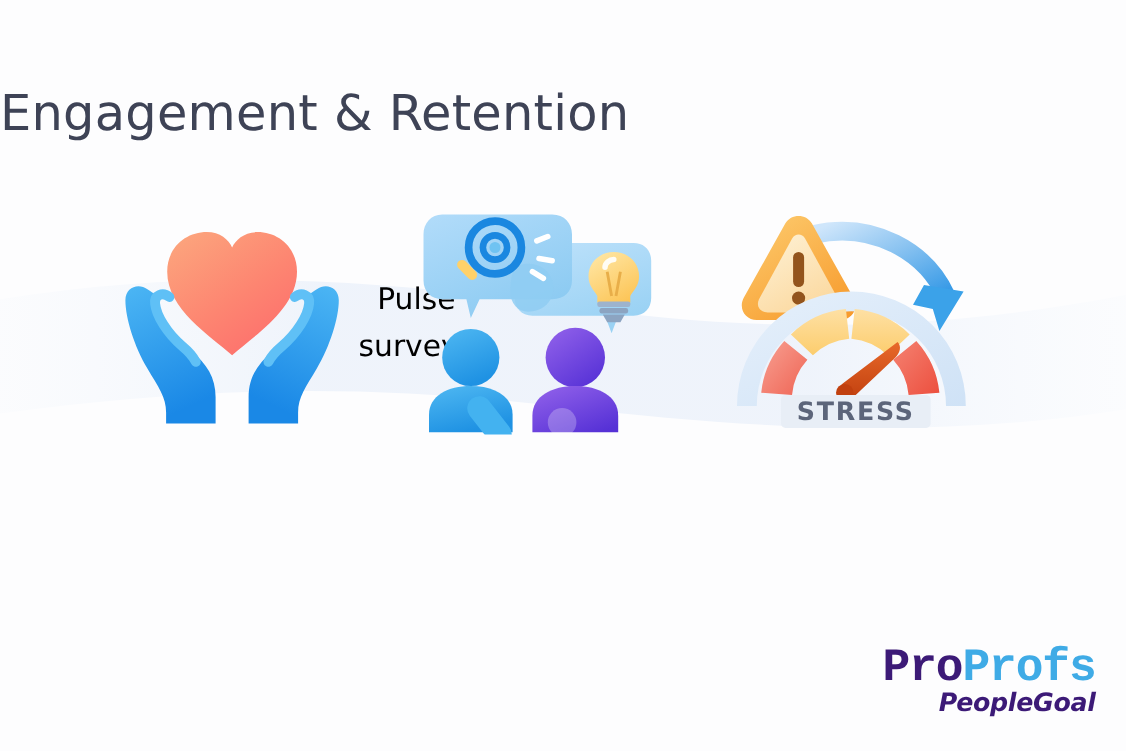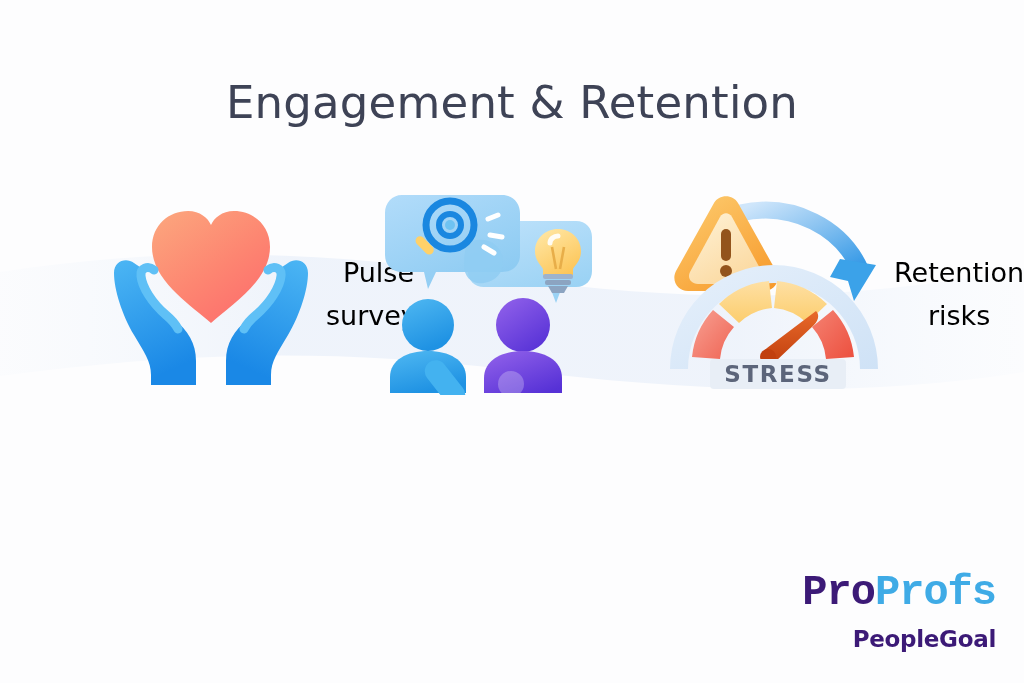--- a/index.html
+++ b/index.html
@@ -27,21 +27,20 @@
     height: 683px;
     pointer-events: none;
   }
 
   
   .title {
     position: absolute;
     left: 0;
     top: 76px;
     width: 1024px;
-    text-align: center;
     font-size: 45px;
     font-weight: 400;
     letter-spacing: 0.2px;
     color: #3e4356;
     font-family: "DejaVu Sans", sans-serif;
   }
 
   
   .columns {
     position: absolute;
@@ -87,26 +86,27 @@
   }
   .logo-main {
     font-family: Liberation Mono, monospace;
     font-size: 42px;
     font-weight: 700;
     letter-spacing: -1px;
   }
   .logo-pro { color: #3c1a77; }
   .logo-profs { color: #3fabe6; }
   .logo-sub {
-    margin-top: 14px;
+    margin-top: 0;
     font-family: "DejaVu Sans", sans-serif;
     font-size: 23px;
     font-weight: 700;
     color: #3c1a77;
     letter-spacing: -0.3px;
+    font-style: italic;
   }
 </style>
 </head>
 <body>
 
 <div id="slide" style="background: rgb(253, 253, 254);">
 
   <svg class="bg-wave" viewBox="0 0 1024 683" xmlns="http://www.w3.org/2000/svg">
     <defs>
       <linearGradient id="waveGrad" x1="0" y1="0" x2="1" y2="0">
@@ -315,22 +315,20 @@
 
           <path d="M152,126 C156,130 154,136 150,140
                    L112,176 C108,180 101,179 99,175
                    C97,171 99,166 103,163 Z" fill="url(#needleG)"></path>
           <circle cx="104" cy="172" r="8" fill="#c1400f"></circle>
 
           <rect x="46" y="174" width="136" height="30" rx="4" fill="#e8eef6"></rect>
           <text x="114" y="197" text-anchor="middle" font-family="DejaVu Sans, sans-serif" font-size="23" font-weight="700" letter-spacing="1.6" fill="#5c657a">STRESS</text>
         </svg>
       </div>
-      <div class="caption">Retention
-risks</div>
     </div>
 
   </div>
 
   <div class="logo">
     <div class="logo-main"><span class="logo-pro">Pro</span><span class="logo-profs">Profs</span></div>
     <div class="logo-sub">PeopleGoal</div>
   </div>
 
 </div>

